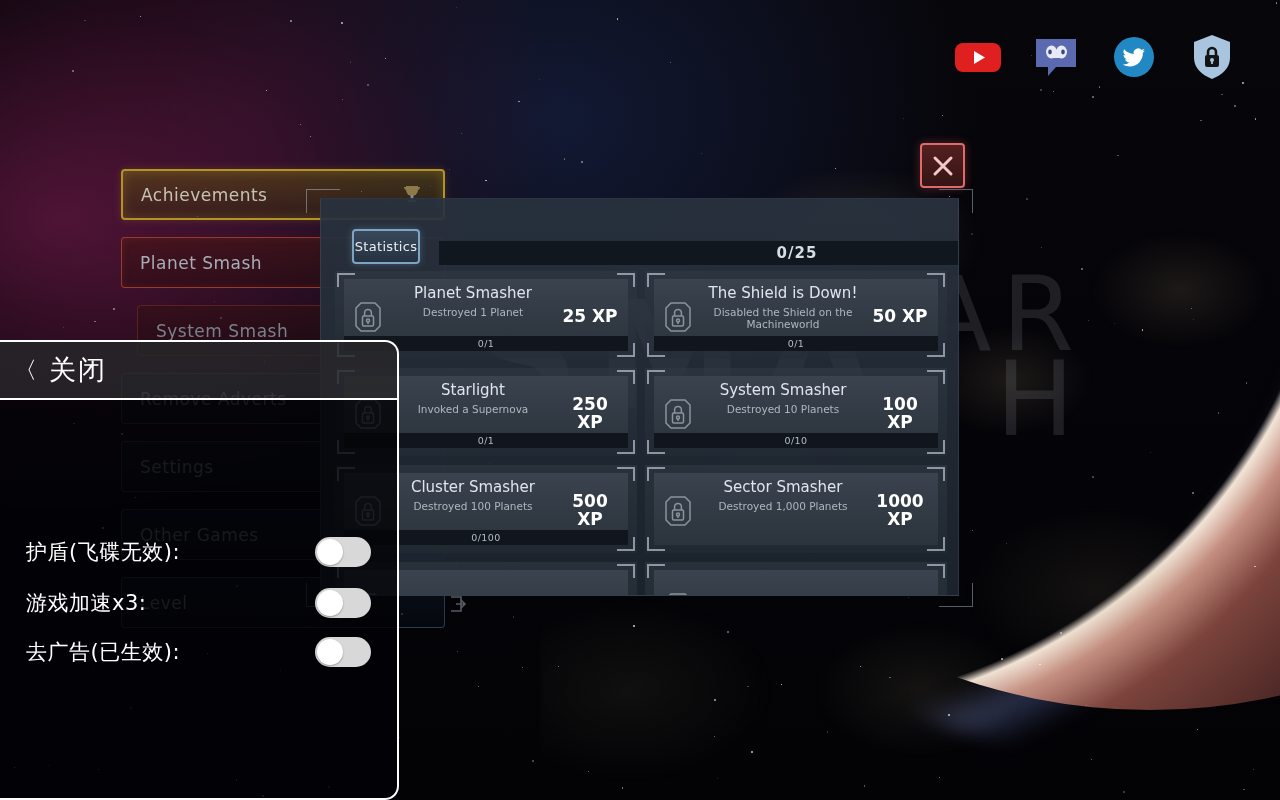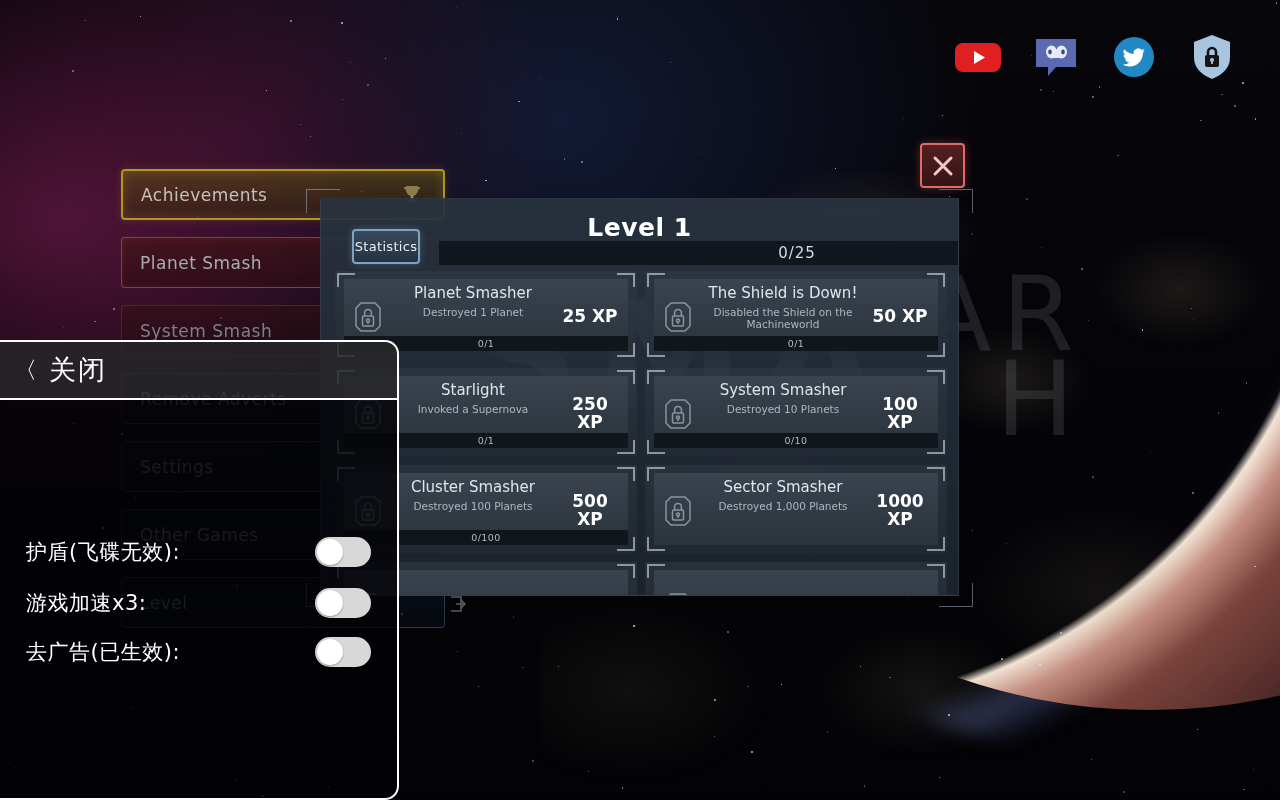--- a/index.html
+++ b/index.html
@@ -72,20 +72,21 @@
     box-shadow:0 0 12px rgba(190,160,50,.28) inset, 0 0 9px rgba(180,150,45,.22);
     color:#c7c3b4;
   }
   .mi-red {
     border:1px solid rgba(188,72,48,.75); background:linear-gradient(180deg,rgba(70,22,16,.5),rgba(38,12,10,.42));
     box-shadow:0 0 9px rgba(190,70,45,.16) inset;
   }
   .mi-red-dim {
     border:1px solid rgba(150,58,40,.45); background:linear-gradient(180deg,rgba(52,18,14,.42),rgba(28,10,8,.36));
     color:#7c8089;
+    margin-left:16px;
   }
   .mi-blue {
     border:1px solid rgba(86,126,158,.42); background:linear-gradient(180deg,rgba(14,28,42,.5),rgba(8,16,26,.42));
     color:#7b8290;
   }
   .trophy-icon { width:26px; height:24px; margin-left:6px; }
   .exit-icon { position:absolute; right:-26px; top:14px; width:24px; height:24px; opacity:.55; }
 
   
   #ach-dialog {
@@ -111,21 +112,21 @@
   #stats-tab {
     position:absolute; left:31px; top:30px; width:68px; height:35px;
     border:2px solid #7ea4c4; border-radius:4px;
     background:linear-gradient(180deg,rgba(58,74,92,.95),rgba(38,50,64,.95));
     display:flex; align-items:center; justify-content:center;
     font-size:13px; color:#e8eef4; letter-spacing:.3px;
     box-shadow:0 0 7px rgba(120,165,200,.35);
   }
   #xp-bar {
     position:absolute; left:118px; top:42px; width:716px; height:24px;
-    background:rgba(15,21,28,.9); display:flex; align-items:center; justify-content:center;
+    background:rgba(15,21,28,.9); display:flex; align-items:center; justify-content:center;font-weight:bold;
   }
   #xp-bar .xp-val { font-size:15px; color:#d6dde5; letter-spacing:1px; }
 
   .ach-grid {
     position:absolute; left:14px; top:72px; width:612px;
     display:grid; grid-template-columns:1fr 1fr; gap:9px 8px;
   }
   .ach-card {
     position:relative; height:88px;
     background:linear-gradient(180deg,rgba(50,58,68,.55),rgba(36,44,54,.55));
@@ -411,21 +412,20 @@
       <svg viewBox="0 0 24 24" width="24" height="24" fill="none" stroke="#9aa3ad" stroke-width="1.6">
           <path d="M5 5h10v14H5"></path>
           <path d="M10 12h9M15 8l4 4-4 4"></path>
         </svg>
     </span>
   </div>
 </div>
 
 <div id="ach-dialog">
   <div class="ach-ghost">SMA</div>
-  <div id="level-title">Level 1</div>
   <div id="stats-tab">
     <span>Statistics</span>
   </div>
   <div id="xp-bar">
     <span class="xp-val">0/25</span>
   </div>
 
   <div class="ach-grid" id="ach-grid">
       <div class="ach-card">
         <span class="cc cc-tl"></span>

